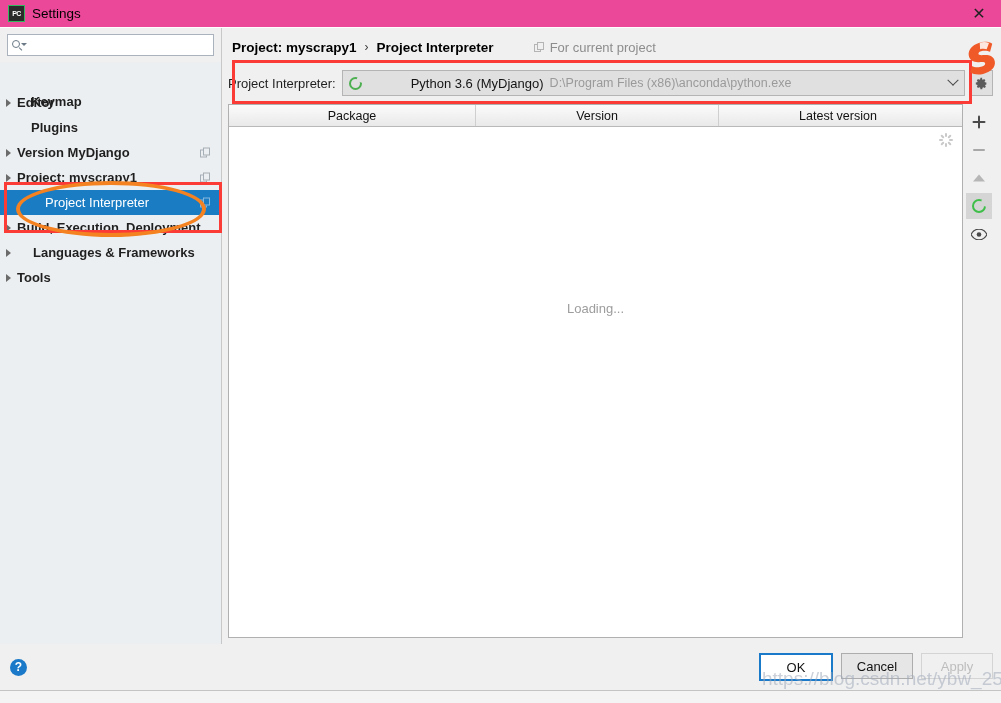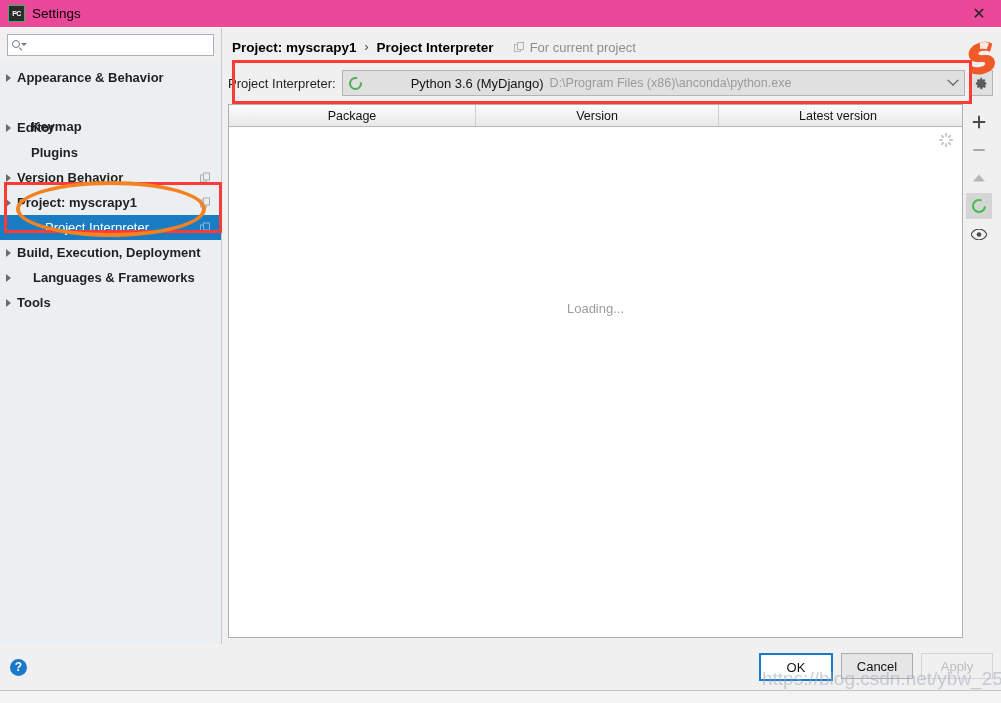--- a/index.html
+++ b/index.html
@@ -117,21 +117,21 @@
     flex:1;background:#f0f0f0;position:relative;
     display:flex;flex-direction:column;padding:0;min-width:0;
   }
   .breadcrumb{
     height:30px;flex:0 0 30px;display:flex;align-items:center;
     padding-left:10px;padding-top:4px;
   }
   .crumb{font-weight:bold;font-size:13.5px;color:#000;}
   .crumb-sep{margin:0 8px;color:#3c3c3c;font-size:12px;}
   .for-current{
-    margin-left:20px;display:flex;align-items:center;
+    margin-left:40px;display:flex;align-items:center;
     color:#8d8d8d;font-size:13px;
   }
   .for-current .copy-ico2{
     width:11px;height:11px;position:relative;margin-right:5px;opacity:.6;
   }
   .copy-ico2 .c1{
     position:absolute;left:0;top:2px;width:7px;height:8px;
     border:1.2px solid #8d8d8d;box-sizing:border-box;
   }
   .copy-ico2 .c2{
@@ -321,38 +321,34 @@
           <span class="search-ico">
             <span class="ring"></span>
               <span class="hand"></span>
               <span class="tri"></span>
           </span>
           <input class="search-input" type="text" placeholder="" style="">
         </div>
       </div>
       <div class="tree" id="sidebar-tree">
           <div class="tree-row">
-            <span class="tree-arrow collapsed"></span>
-            <span class="tree-label bold" style="margin-left: 0px;">Appearance &amp; Behavior</span>
-          </div>
-          <div class="tree-row">
             <span class="tree-arrow"></span>
             <span class="tree-label bold" style="margin-left: 14px; margin-top: 48px;">Keymap</span>
           </div>
           <div class="tree-row">
             <span class="tree-arrow collapsed"></span>
             <span class="tree-label bold" style="margin-left: 0px;">Editor</span>
           </div>
           <div class="tree-row">
             <span class="tree-arrow"></span>
             <span class="tree-label bold" style="margin-left: 14px;">Plugins</span>
           </div>
           <div class="tree-row">
             <span class="tree-arrow collapsed"></span>
-            <span class="tree-label bold" style="margin-left: 0px;">Version Behavior</span>
+            <span class="tree-label bold" style="margin-left: 0px;">Version MyDjango</span>
             <span class="copy-ico">
               <span class="c1"></span>
               <span class="c2"></span>
             </span>
           </div>
           <div class="tree-row">
             <span class="tree-arrow expanded"></span>
             <span class="tree-label bold" style="margin-left: 0px;">Project: myscrapy1</span>
             <span class="copy-ico">
               <span class="c1"></span>

